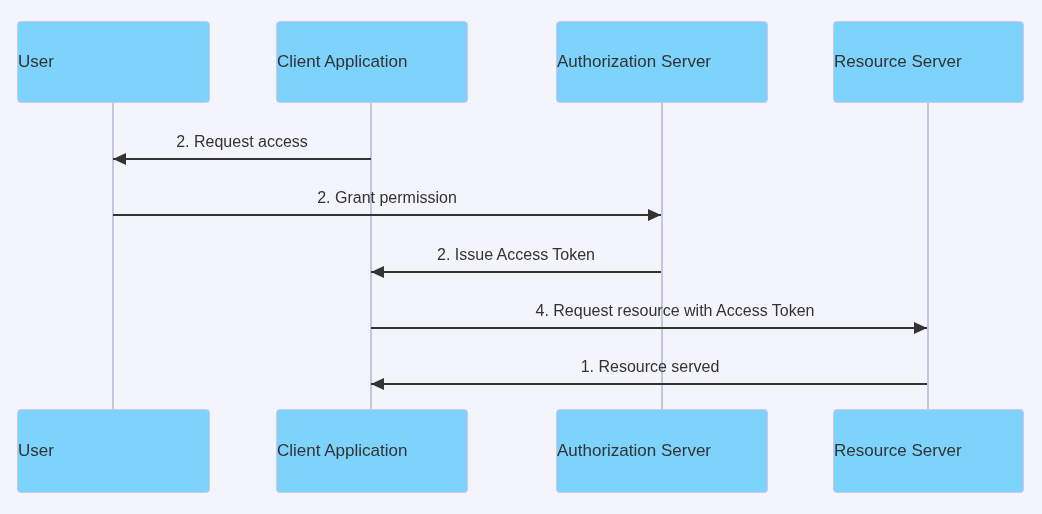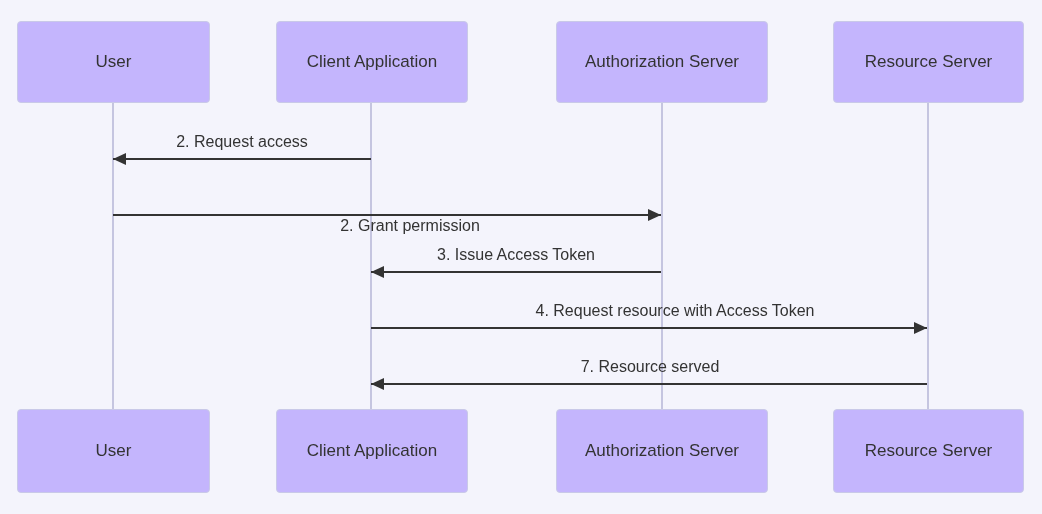--- a/index.html
+++ b/index.html
@@ -12,22 +12,22 @@
     width: 1042px;
     height: 514px;
     background: #f4f4fc;
     overflow: hidden;
     color: #333333;
   }
   .actor-box {
     position: absolute;
     display: flex;
     align-items: center;
-    justify-content: center;
-    background: #c4b5fd;
+    justify-content: flex-start;
+    background: #7dd3fc;
     border: 1px solid #c9c9e8;
     border-radius: 4px;
     font-size: 17px;
     color: #333333;
     box-sizing: border-box;
     text-align: center;
   }
   .lifeline {
     position: absolute;
     width: 2px;
@@ -76,33 +76,33 @@
     <span>Authorization Server</span>
   </div>
   <div class="actor-box" style="left:833px; top:21px; width:191px; height:82px;">
     <span>Resource Server</span>
   </div>
 
   <div class="msg-label" style="left:242px; top:132px;">2. Request access</div>
   <div class="msg-line" style="left:113px; top:158px; width:258px;"></div>
   <div class="arrowhead left" style="left:113px; top:153px;"></div>
 
-  <div class="msg-label" style="left:410px; top:188px;margin-top:28px;">2. Grant permission</div>
+  <div class="msg-label" style="left:387px; top:188px;">2. Grant permission</div>
   <div class="msg-line" style="left:113px; top:214px; width:548px;"></div>
   <div class="arrowhead right" style="left:648px; top:209px;"></div>
 
-  <div class="msg-label" style="left:516px; top:245px;">3. Issue Access Token</div>
+  <div class="msg-label" style="left:516px; top:245px;">2. Issue Access Token</div>
   <div class="msg-line" style="left:371px; top:271px; width:290px;"></div>
   <div class="arrowhead left" style="left:371px; top:266px;"></div>
 
   <div class="msg-label" style="left:650px; top:301px;margin-left:25px;">4. Request resource with Access Token</div>
   <div class="msg-line" style="left:371px; top:327px; width:556px;"></div>
   <div class="arrowhead right" style="left:914px; top:322px;"></div>
 
-  <div class="msg-label" style="left:650px; top:357px;">7. Resource served</div>
+  <div class="msg-label" style="left:650px; top:357px;">1. Resource served</div>
   <div class="msg-line" style="left:371px; top:383px; width:556px;"></div>
   <div class="arrowhead left" style="left:371px; top:378px;"></div>
 
   <div class="actor-box" style="left:17px; top:409px; width:193px; height:84px;">
     <span>User</span>
   </div>
   <div class="actor-box" style="left:276px; top:409px; width:192px; height:84px;">
     <span>Client Application</span>
   </div>
   <div class="actor-box" style="left:556px; top:409px; width:212px; height:84px;">

